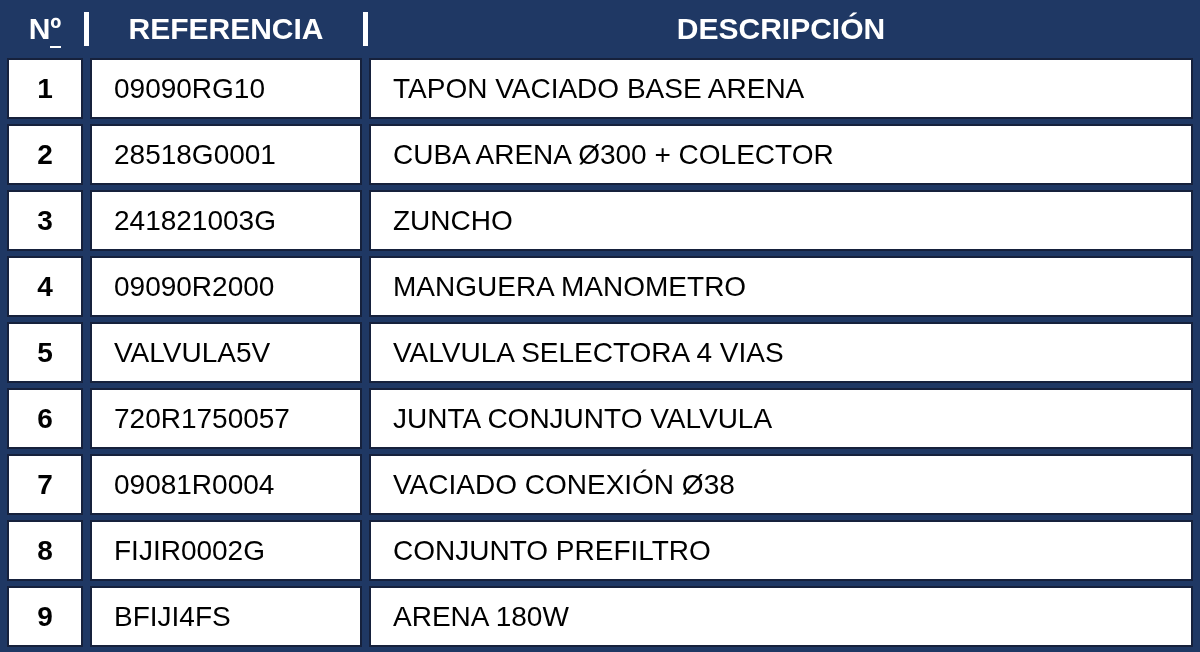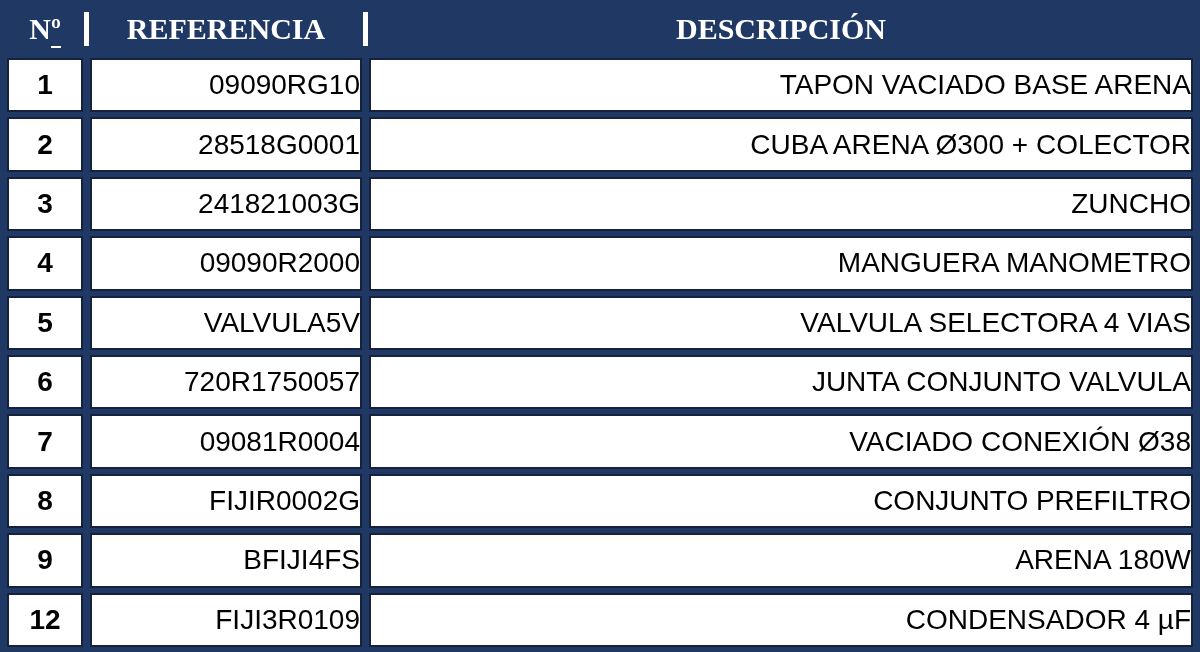--- a/index.html
+++ b/index.html
@@ -18,21 +18,21 @@
   table.parts-table{
     width:1200px;height:652px;
     border-collapse:separate;
     border-spacing:7px 5px;
     table-layout:fixed;
   }
   th,td{box-sizing:border-box;padding:0;}
   th{
     background:var(--navy);
     color:var(--header-text);
-    font-family:Liberation Serif, serif;
+    font-family:Liberation Sans, sans-serif;
     font-weight:bold;
     font-size:30px;
     height:48px;
     text-align:center;
     position:relative;
     vertical-align:middle;
     line-height:1;
     white-space:nowrap;
   }
   th .hsep{
@@ -53,22 +53,22 @@
     vertical-align:middle;
     line-height:1;
     white-space:nowrap;
     overflow:hidden;
   }
   td.no{
     font-weight:bold;
     text-align:center;
   }
   td.ref,td.desc{
-    text-align:right;
-    padding-left:6px;
+    text-align:left;
+    padding-left:22px;
   }
 </style>
 </head>
 <body>
 
 <table class="parts-table">
   <colgroup>
     <col style="width:76px">
     <col style="width:272px">
     <col>
@@ -127,19 +127,14 @@
     <tr>
       <td class="no">8</td>
       <td class="ref">FIJIR0002G</td>
       <td class="desc">CONJUNTO PREFILTRO</td>
     </tr>
     <tr>
       <td class="no">9</td>
       <td class="ref">BFIJI4FS</td>
       <td class="desc">ARENA 180W</td>
     </tr>
-    <tr>
-      <td class="no">12</td>
-      <td class="ref">FIJI3R0109</td>
-      <td class="desc">CONDENSADOR 4 µF</td>
-    </tr>
   </tbody>
 </table>
 
 </body></html>

